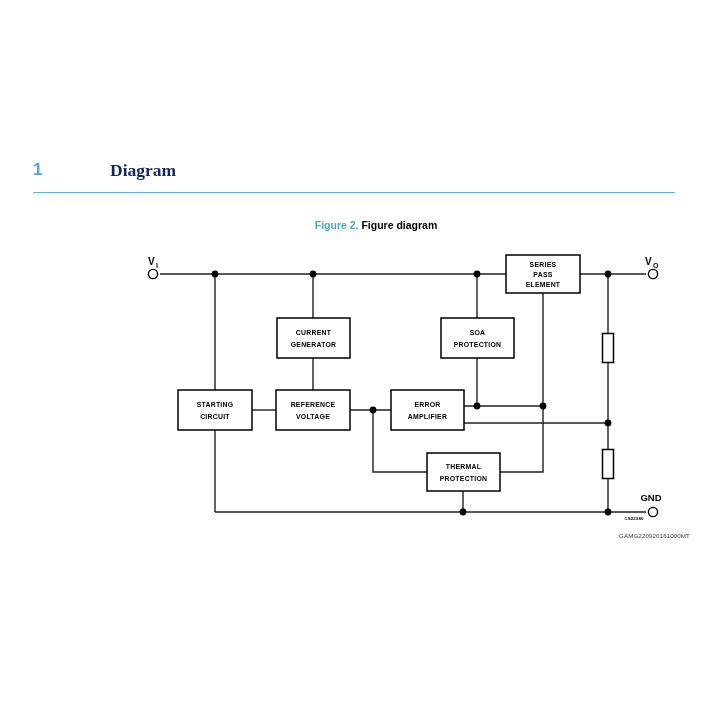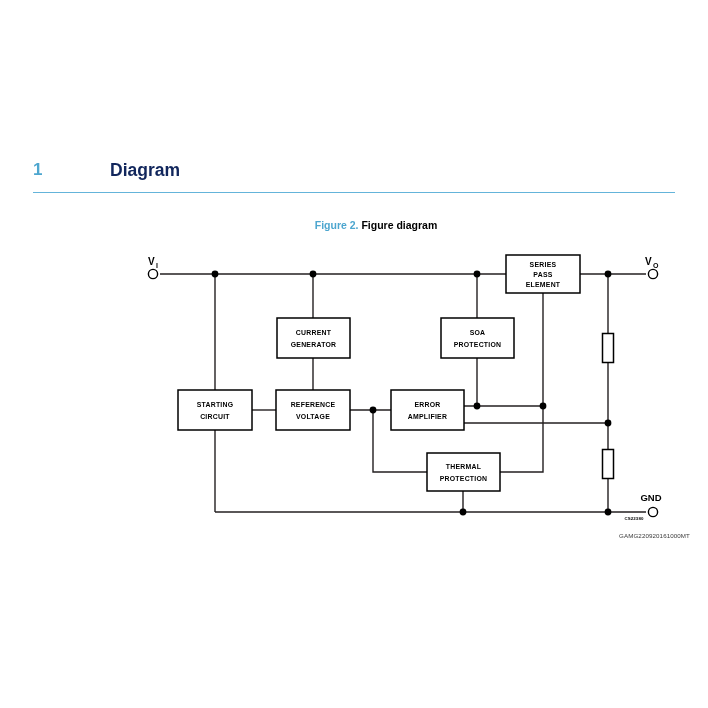--- a/index.html
+++ b/index.html
@@ -35,20 +35,21 @@
     letter-spacing: 0px;
   }
   .section-title {
     position: absolute;
     left: 110px;
     top: 0px;
     font-size: 17.5px;
     font-weight: bold;
     color: #11265c;
     letter-spacing: 0px;
+    font-family: Liberation Serif, serif;
   }
   .section-rule {
     position: absolute;
     left: 33px;
     top: 32px;
     width: 642px;
     height: 1px;
     background: #64b4da;
   }
 

